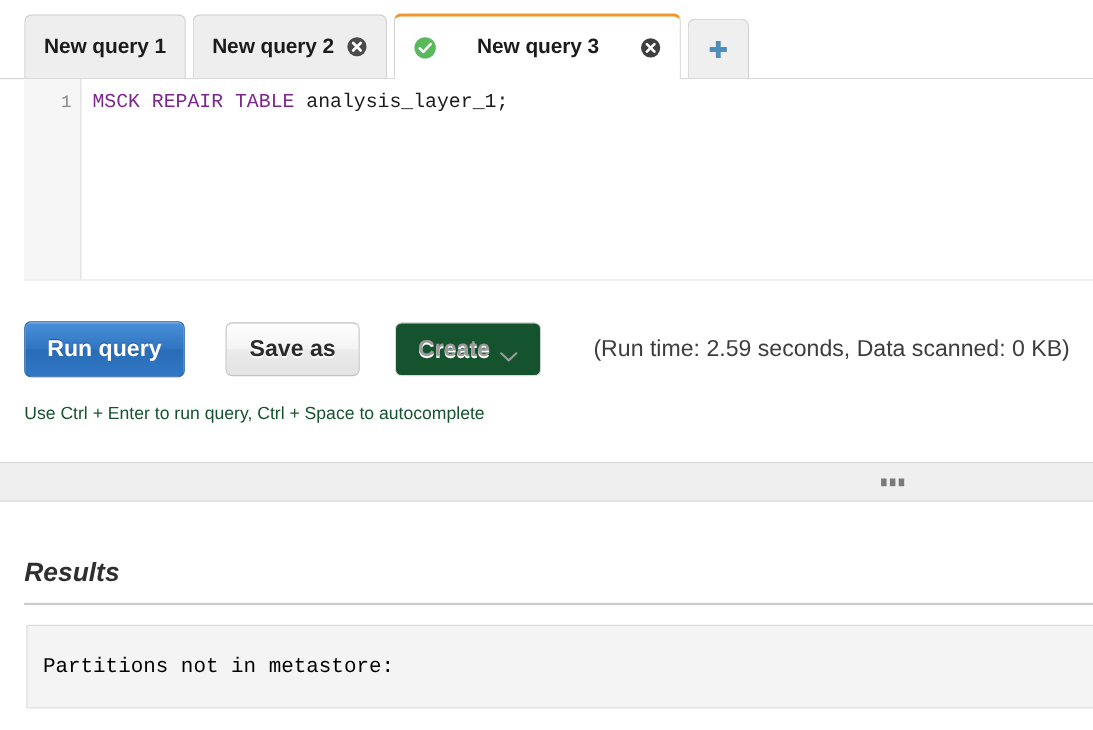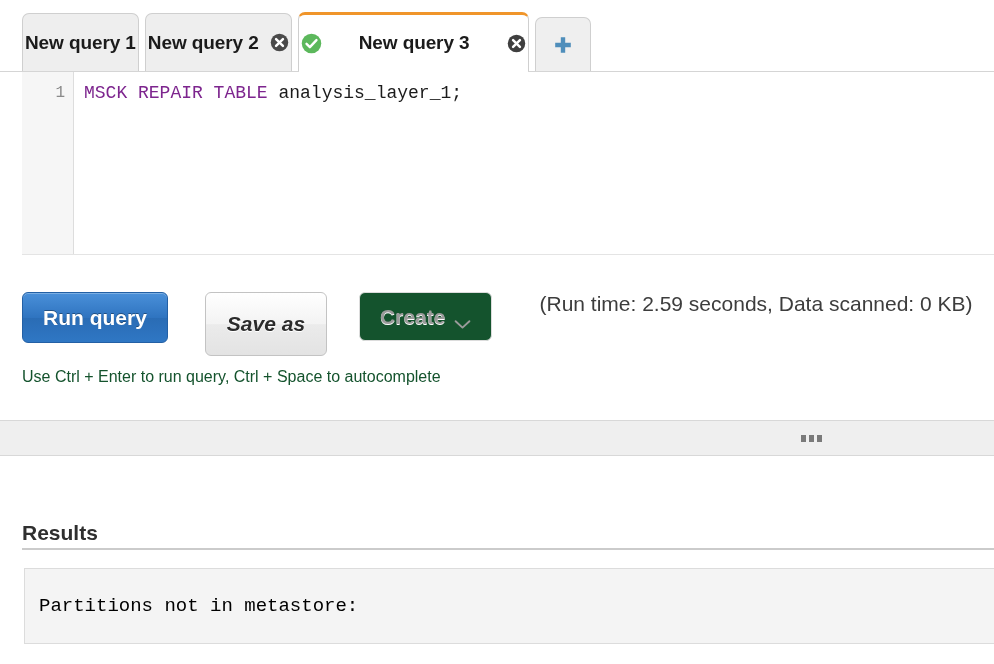--- a/index.html
+++ b/index.html
@@ -24,21 +24,21 @@
     align-items: flex-end;
     padding-left: 22px;
     border-bottom: 1px solid #d5d5d5;
   }
   .tab {
     position: relative;
     height: 58px;
     display: flex;
     align-items: center;
     gap: 11px;
-    padding: 0 2px;
+    padding: 0 17px;
     margin-right: 6px;
     background: #eeeeee;
     border: 1px solid #cfcfcf;
     border-bottom: none;
     border-radius: 7px 7px 0 0;
     cursor: pointer;
     white-space: nowrap;
   }
   .tab .tab-label {
     font-size: 19px;
@@ -117,20 +117,21 @@
     white-space: pre;
     overflow: hidden;
   }
   .kw { color: #7d258e; }
 
   
   .buttonrow {
     position: absolute;
     left: 22px; top: 292px;
     display: flex;
+    align-items: center;
   }
   .btn {
     font-family: "Liberation Sans", sans-serif;
     font-size: 21px;
     font-weight: bold;
     border-radius: 6px;
     cursor: pointer;
     display: flex;
     align-items: center;
     justify-content: center;
@@ -141,28 +142,27 @@
     height: 51px;
     padding: 0 20px;
     color: #ffffff;
     background: linear-gradient(to bottom, #4a90d9 0%, #2f74c0 50%, #2a6cb5 51%, #2f77c4 100%);
     border: 1px solid #2360a5;
     text-shadow: 0 -1px 0 rgba(0,0,0,0.35);
     box-shadow: inset 0 1px 0 rgba(255,255,255,0.28);
     margin-right: 37px;
   }
   .btn-save {
-    height: 64px;
+    height: 49px;
     padding: 0 21px;
     color: #2b2b2b;
     background: linear-gradient(to bottom, #ffffff 0%, #f3f3f3 50%, #ebebeb 51%, #e3e3e3 100%);
     border: 1px solid #c3c3c3;
     text-shadow: 0 1px 0 #ffffff;
     margin-right: 32px;
-    font-style: italic;
   }
   .btn-create {
     height: 49px;
     padding: 0 20px;
     color: #9b9b9b;
     background: #14532d;
     border: 1px solid #dcdcdc;
     text-shadow: 0 1px 0 #ffffff;
     cursor: default;
   }
@@ -204,24 +204,25 @@
   }
   .splitter .dots i {
     display: block;
     width: 5px; height: 7px;
     background: #7a7a7a;
   }
 
   
   .results-title {
     position: absolute;
-    left: 22px; top: 521px;
-    font-size: 21px;
+    left: 22px; top: 507px;
+    font-size: 24px;
     font-weight: bold;
     color: #2f2f2f;
+    font-style: italic;
   }
   .results-rule {
     position: absolute;
     left: 22px; top: 548px;
     width: 972px;
     height: 2px;
     background: #cbcbcb;
   }
   .results-box {
     position: absolute;

